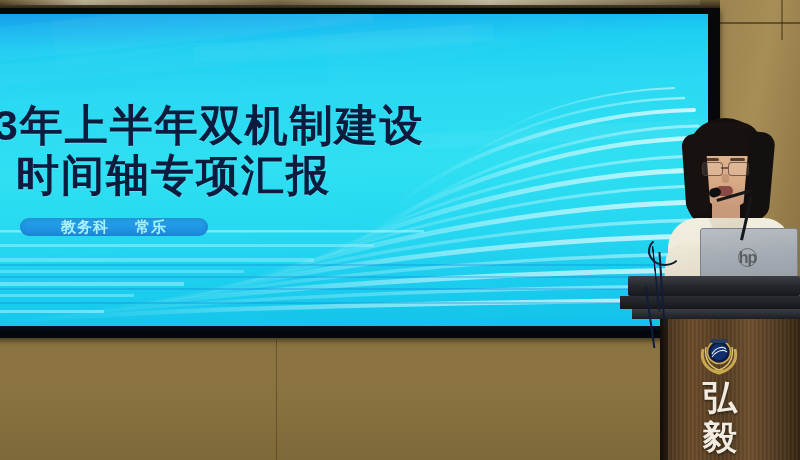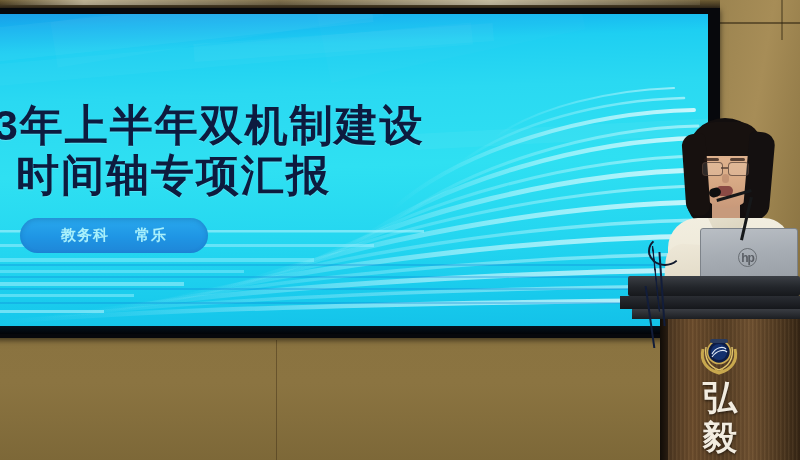--- a/index.html
+++ b/index.html
@@ -130,21 +130,21 @@
     white-space: nowrap;
   }
   .slide-title .l1 { display: block; text-align: left; padding-left: 0px; }
   .slide-title .l2 { display: block; text-align: left; padding-left: 48px; }
 
   .slide-pill {
     position: absolute;
     left: 26px;
     top: 204px;
     width: 188px;
-    height: 35px;
+    height: 18px;
     border-radius: 18px;
     background: linear-gradient(180deg, #29a9ee 0%, #1f95e4 55%, #1e86d8 100%);
     box-shadow: 0 2px 5px rgba(10,60,120,0.25) inset;
     display: flex;
     align-items: center;
     justify-content: center;
     gap: 26px;
     color: #a8f0fb;
     font-size: 15px;
     font-weight: bold;
@@ -279,21 +279,21 @@
     background: linear-gradient(175deg,#b9bec4 0%, #a7adb4 50%, #9aa0a7 100%);
     border-radius: 3px 3px 0 0;
     border: 1px solid #7d838a;
     box-sizing: border-box;
   }
   .laptop-logo {
     position: absolute; left: 738px; top: 248px; width: 17px; height: 17px;
     border-radius: 50%;
     border: 1.5px solid rgba(90,95,100,0.8);
     color: rgba(85,90,96,0.95);
-    font-size: 12px; font-weight: bold;
+    font-size: 16px; font-weight: bold;
     display: flex; align-items: center; justify-content: center;
     letter-spacing: -1px;
   }
   .mic-stand {
     position: absolute; left: 740px; top: 196px; width: 2.5px; height: 44px;
     background: #16181a; transform: rotate(13deg); transform-origin: bottom center;
   }
   .mic-arm {
     position: absolute; left: 716px; top: 194px; width: 36px; height: 2.5px;
     background: #16181a; transform: rotate(-16deg);

